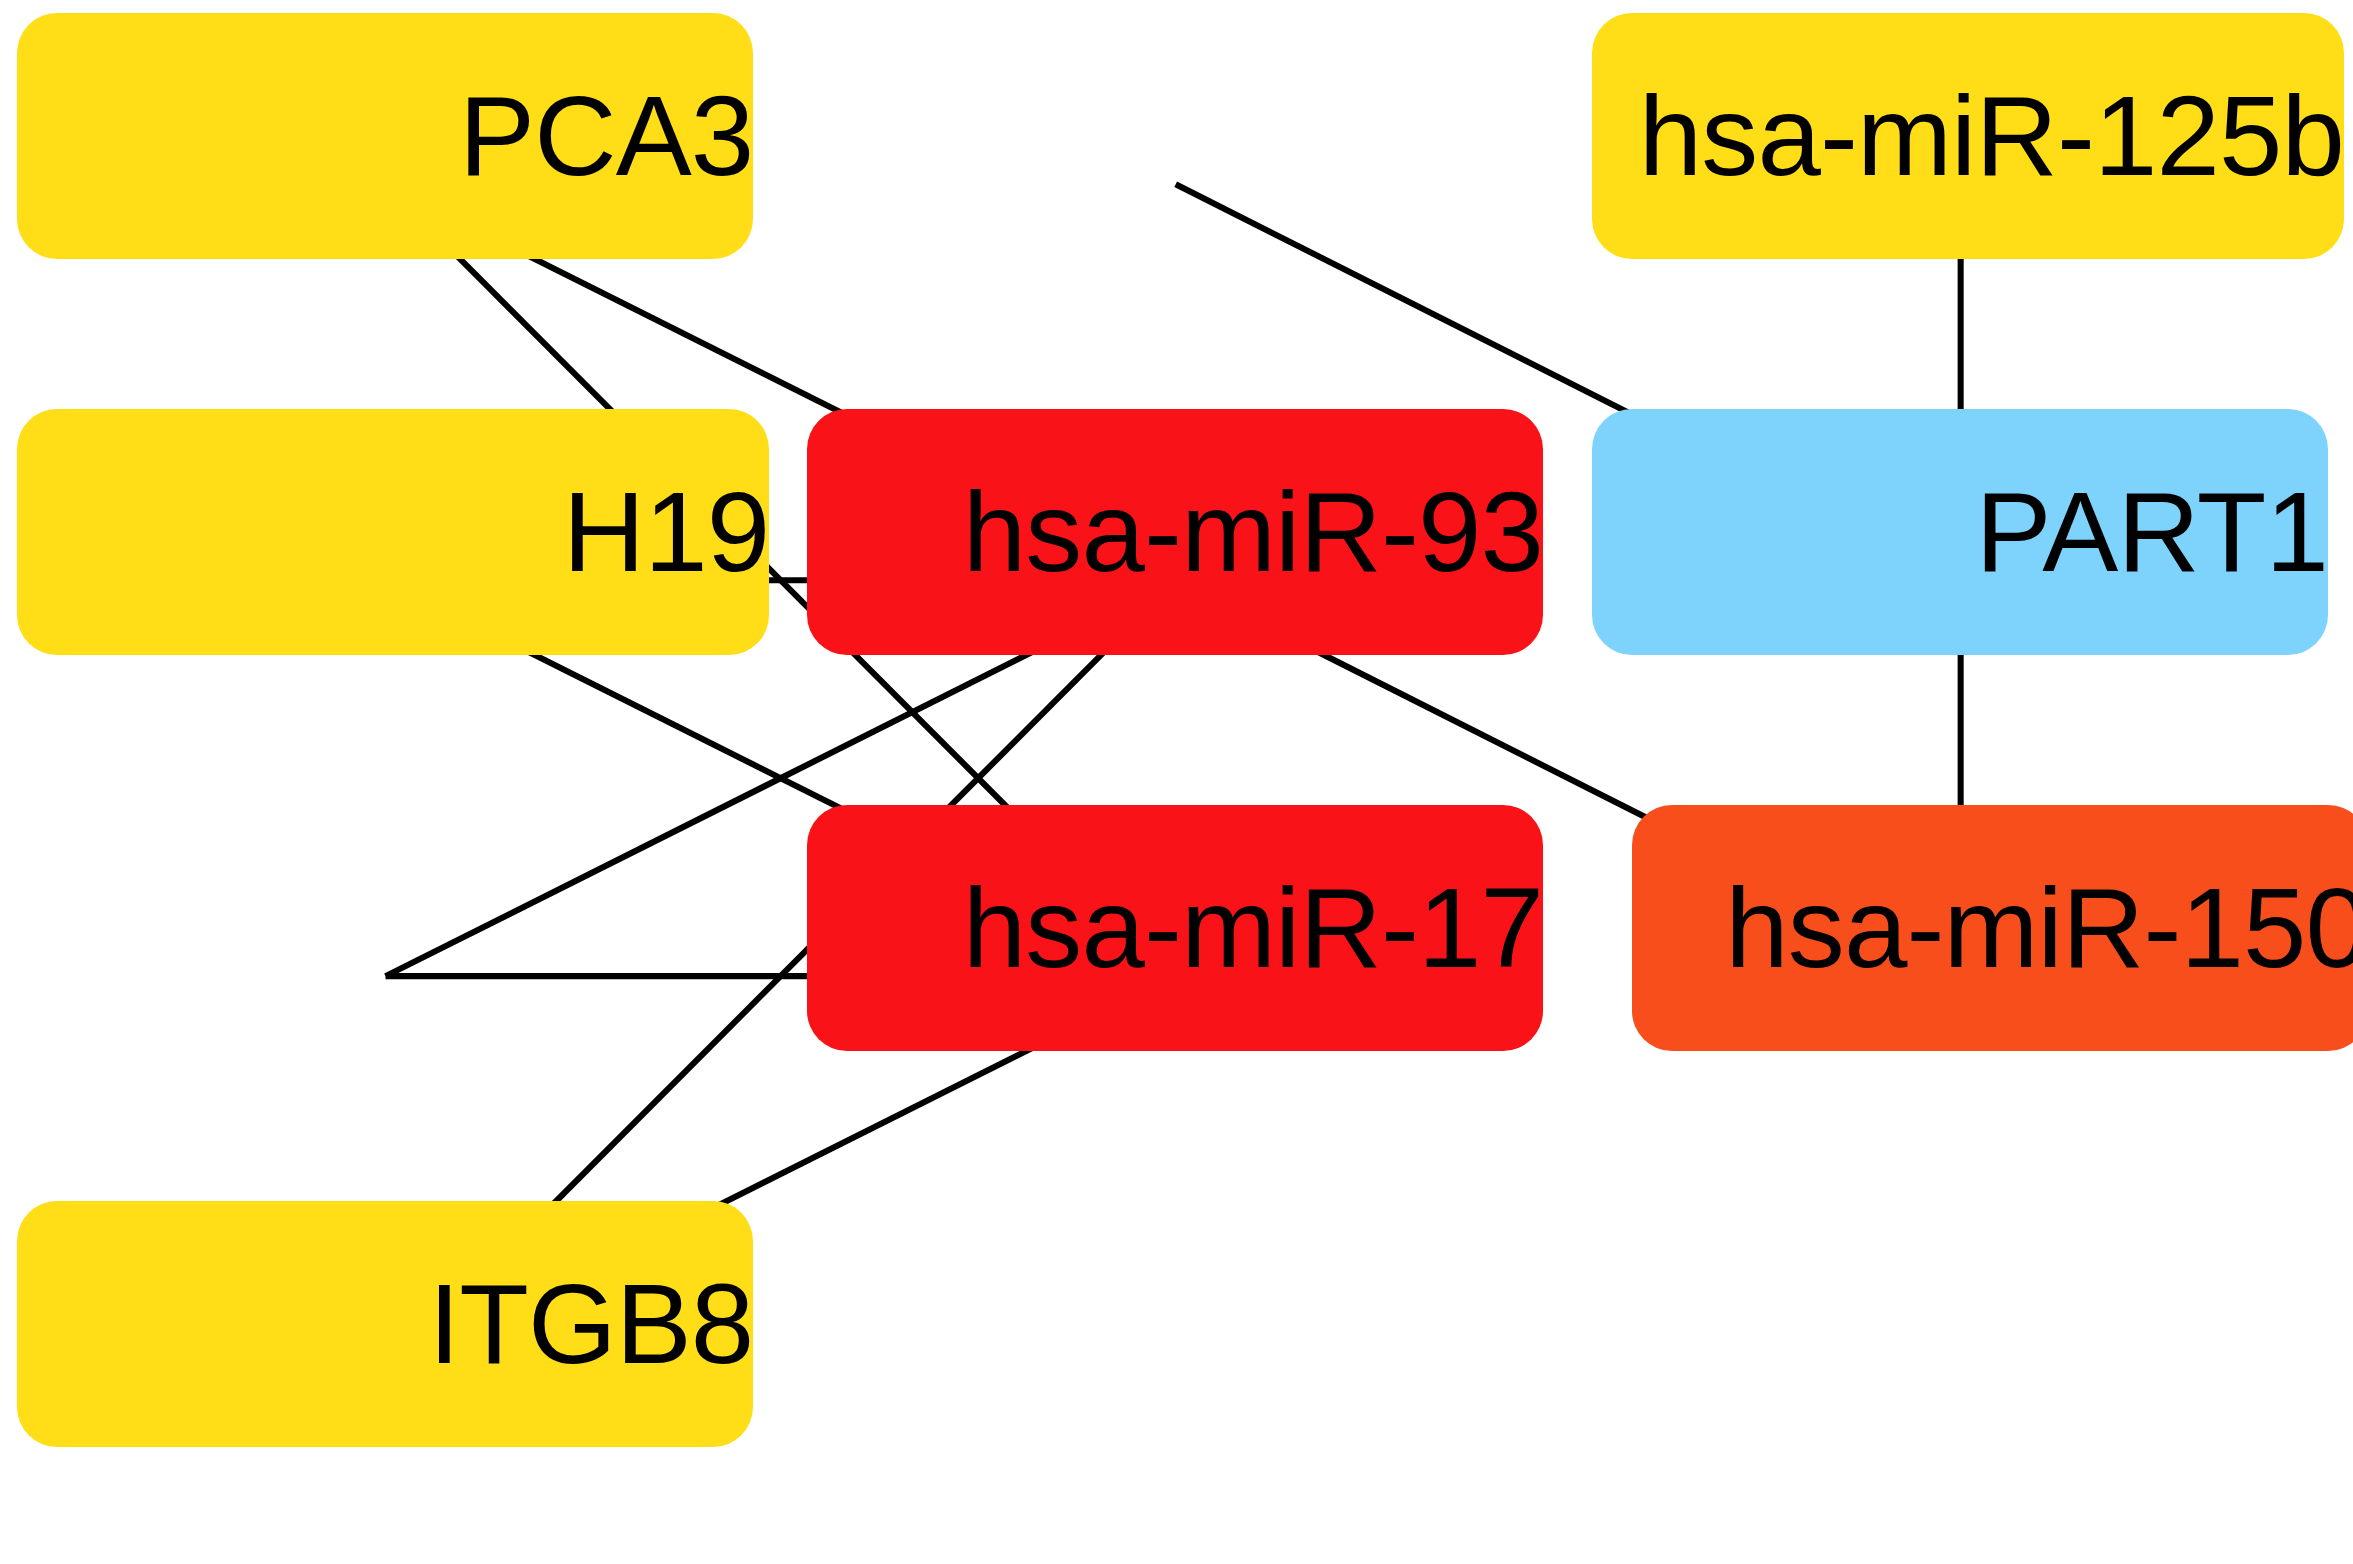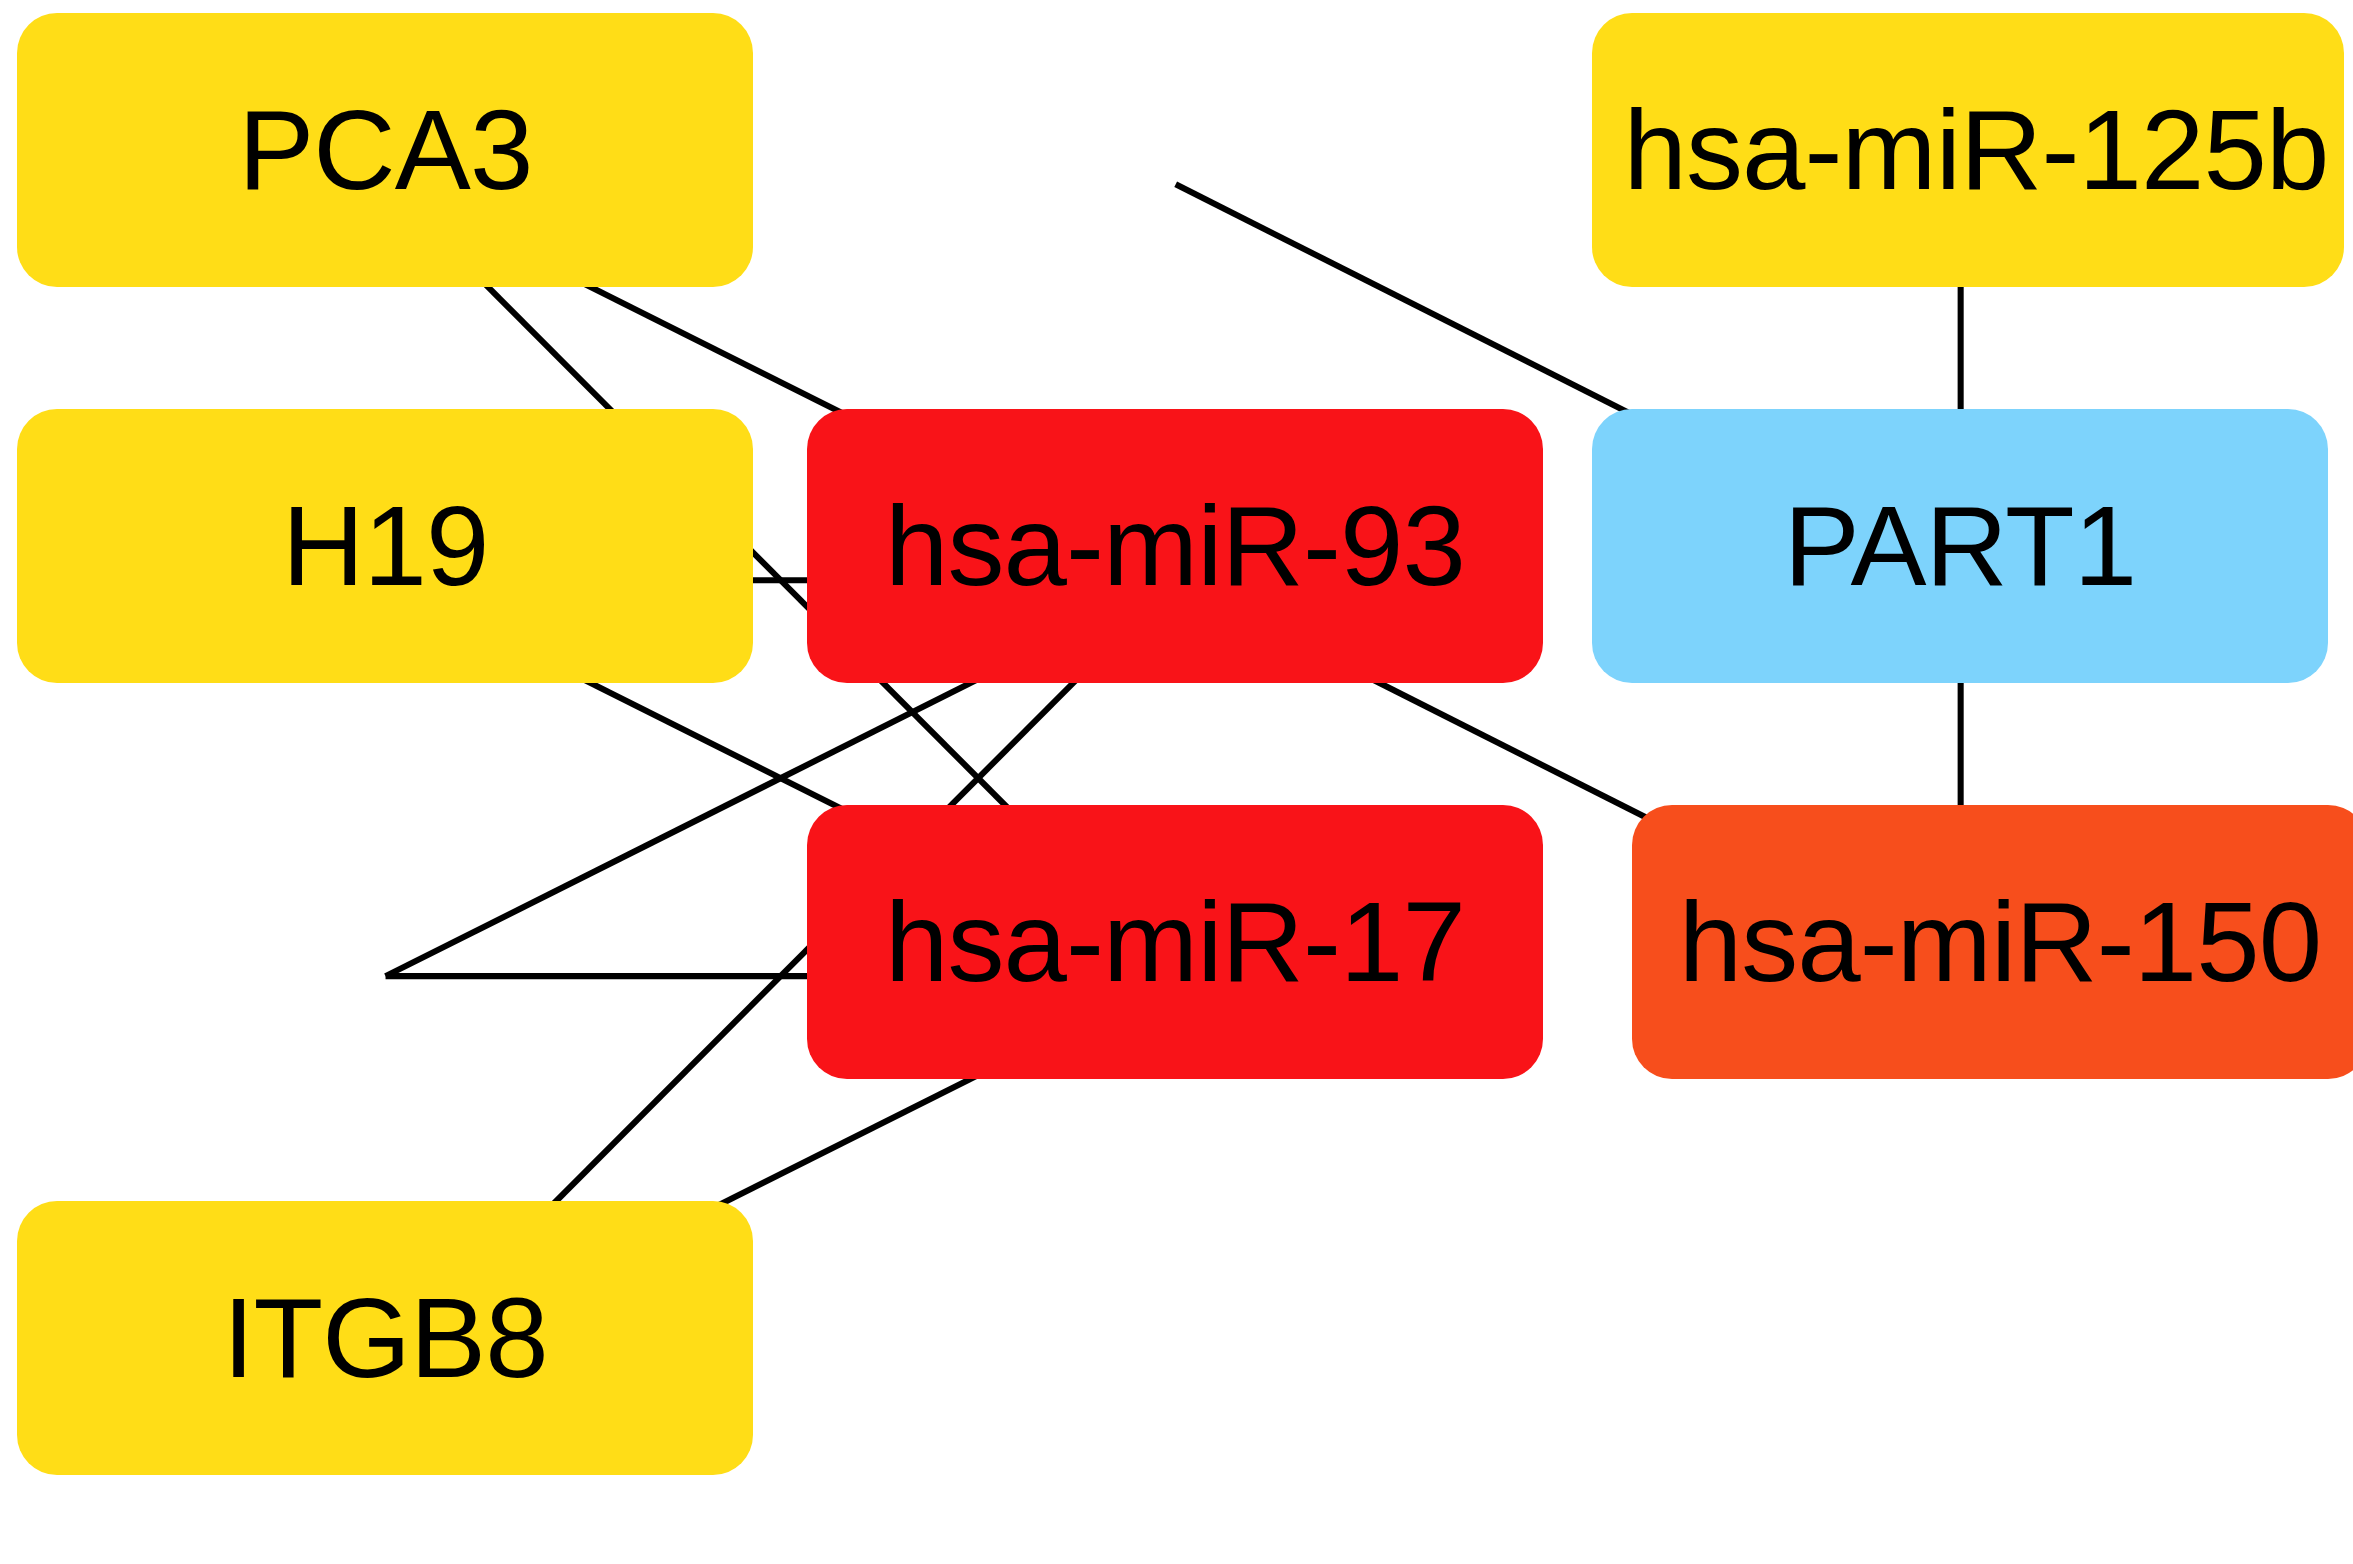--- a/index.html
+++ b/index.html
@@ -23,26 +23,26 @@
     height: 1565px;
     z-index: 0;
   }
   #edge-layer line {
     stroke-width: 7;
     stroke-linecap: butt;
   }
   .node {
     position: absolute;
     width: 736px;
-    height: 274px;
+    height: 246px;
     border-radius: 40px;
     z-index: 1;
     display: flex;
     align-items: center;
-    justify-content: center;
+    justify-content: flex-end;
   }
   .node-label {
     font-size: 114px;
     line-height: 1;
     color: #000000;
     white-space: nowrap;
     letter-spacing: -0.9px;
   }
 </style>
 </head>
@@ -63,21 +63,21 @@
       <line x1="2263" y1="669.5" x2="2263" y2="1126.5" stroke="#000000"></line>
       <line x1="1357" y1="669.5" x2="2263" y2="1126.5" stroke="#000000"></line>
     </svg>
 
   <div class="node" style="left: 17.3px; top: 13px; background: rgb(255, 221, 23);">
     <span class="node-label">PCA3</span>
   </div>
   <div class="node" style="left: 1592px; top: 13px; background: rgb(255, 221, 23); padding-left: 16px;">
     <span class="node-label">hsa-miR-125b</span>
   </div>
-  <div class="node" style="left: 17.3px; top: 409px; background: rgb(255, 221, 23);">
+  <div class="node" style="left: 17.3px; top: 409px; background: rgb(255, 221, 23); padding-left: 16px;">
     <span class="node-label">H19</span>
   </div>
   <div class="node" style="left: 807px; top: 409px; background: rgb(249, 19, 24);">
     <span class="node-label">hsa-miR-93</span>
   </div>
   <div class="node" style="left: 1592px; top: 409px; background: #7dd3fc;">
     <span class="node-label">PART1</span>
   </div>
   <div class="node" style="left: 807px; top: 805px; background: rgb(249, 19, 24);">
     <span class="node-label">hsa-miR-17</span>

